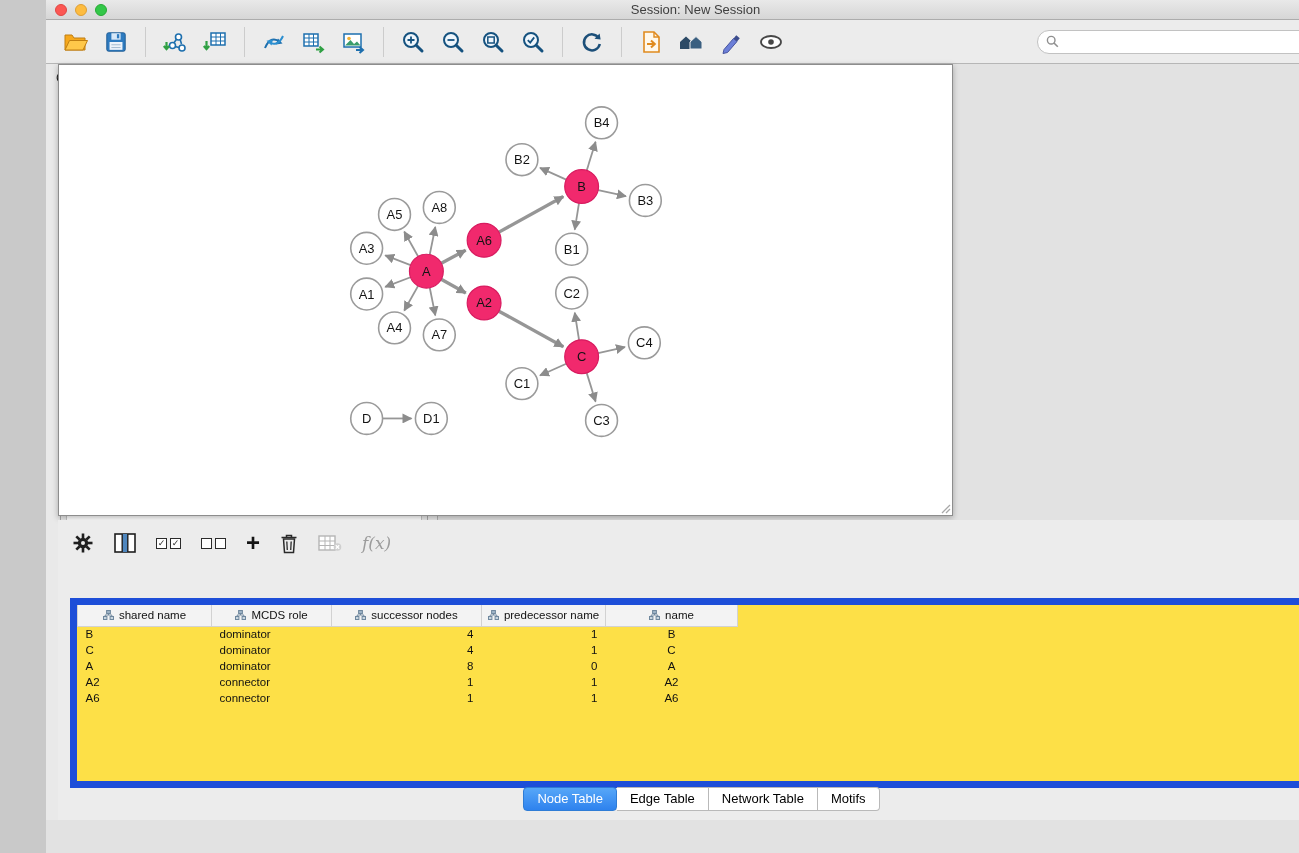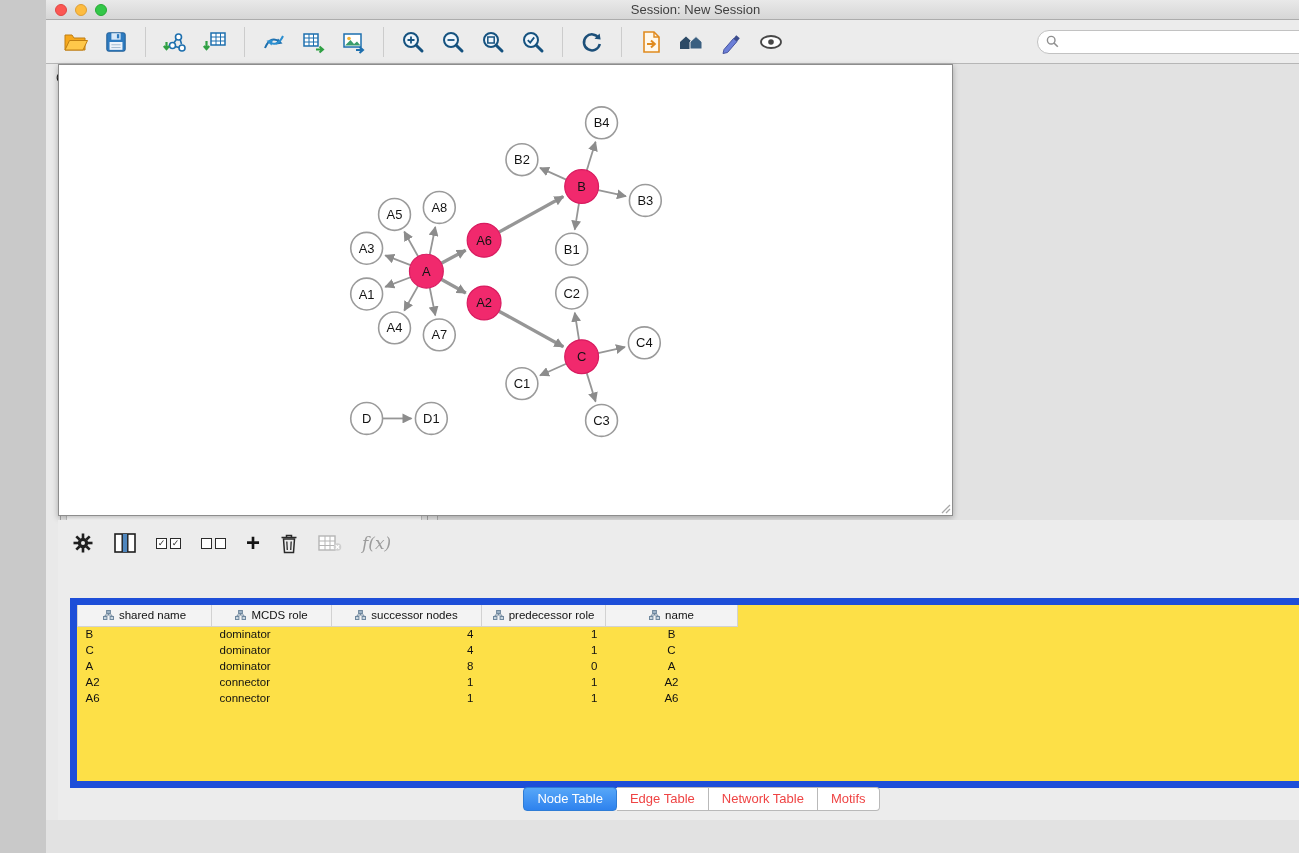--- a/index.html
+++ b/index.html
@@ -32,21 +32,21 @@
   
   .control-panel { position:absolute; left:0; top:0; width:392px; height:100%;
     background:#E9E9E9; border-right:1px solid #B2B2B2; }
   .panel-header { height:27px; display:flex; align-items:center; padding:0 10px; font-size:12.5px; color:#1d1d1d; }
   .panel-header .spacer { flex:1; }
   .float-btn { width:18px; height:16px; display:flex; align-items:center; justify-content:center; margin-right:6px; }
   .float-sq { width:9px; height:8px; border:1.5px solid #333; display:block; }
   .close-btn { font-size:16px; font-weight:bold; color:#111; line-height:14px; width:16px; text-align:center; }
 
   .seg-tabs { display:flex; justify-content:center; margin-top:5px; }
-  .seg { font-size:13px; color:#ef4444; padding:3px 13px; background:#FAFAFA;
+  .seg { font-size:13px; color:#000000; padding:3px 13px; background:#FAFAFA;
     border:1px solid #B9B9B9; border-left:none; line-height:16px; }
   .seg:first-child { border-left:1px solid #B9B9B9; border-radius:4px 0 0 4px; }
   .seg:last-child { border-radius:0 4px 4px 0; }
   .seg.active { background:linear-gradient(#57A7F8,#2E82EE); color:#fff; border-color:#2E7CD6; border-radius:4px; }
 
   .opt-label { text-align:center; margin-top:26px; font-size:13px; color:#0d0d0d; }
   .dropdown { margin:9px auto 0; width:314px; height:24px; background:#fff; border:1px solid #A6A6A6;
     border-radius:4px; position:relative; font-size:12.5px; color:#111; display:flex; align-items:center; padding-left:9px; }
   .stepper { position:absolute; right:0px; top:-1px; bottom:-1px; width:19px;
     background:linear-gradient(#6FB5F9,#2E7CE8); border:1px solid #2A6FD0; border-radius:0 4px 4px 0;
@@ -490,21 +490,21 @@
                     <rect x="3.6" y="0.5" width="3.8" height="3" fill="#9FB4C6" stroke="#70889E"></rect>
                     <rect x="0.5" y="6.5" width="3.4" height="3" fill="#C9D6E0" stroke="#70889E"></rect>
                     <rect x="7.1" y="6.5" width="3.4" height="3" fill="#C9D6E0" stroke="#70889E"></rect>
                     <path d="M5.5 3.5 v1.5 M2.2 6.5 v-1.5 h6.6 v1.5" stroke="#70889E" fill="none"></path>
                   </svg><span>successor nodes</span></th>
                 <th style="width: 124px;"><svg class="hicon" width="11" height="10" viewBox="0 0 11 10">
                     <rect x="3.6" y="0.5" width="3.8" height="3" fill="#9FB4C6" stroke="#70889E"></rect>
                     <rect x="0.5" y="6.5" width="3.4" height="3" fill="#C9D6E0" stroke="#70889E"></rect>
                     <rect x="7.1" y="6.5" width="3.4" height="3" fill="#C9D6E0" stroke="#70889E"></rect>
                     <path d="M5.5 3.5 v1.5 M2.2 6.5 v-1.5 h6.6 v1.5" stroke="#70889E" fill="none"></path>
-                  </svg><span>predecessor role</span></th>
+                  </svg><span>predecessor name</span></th>
                 <th style="width: 132px;"><svg class="hicon" width="11" height="10" viewBox="0 0 11 10">
                     <rect x="3.6" y="0.5" width="3.8" height="3" fill="#9FB4C6" stroke="#70889E"></rect>
                     <rect x="0.5" y="6.5" width="3.4" height="3" fill="#C9D6E0" stroke="#70889E"></rect>
                     <rect x="7.1" y="6.5" width="3.4" height="3" fill="#C9D6E0" stroke="#70889E"></rect>
                     <path d="M5.5 3.5 v1.5 M2.2 6.5 v-1.5 h6.6 v1.5" stroke="#70889E" fill="none"></path>
                   </svg><span>name</span></th>
               </tr>
             </thead>
           <tbody>
               <tr>

